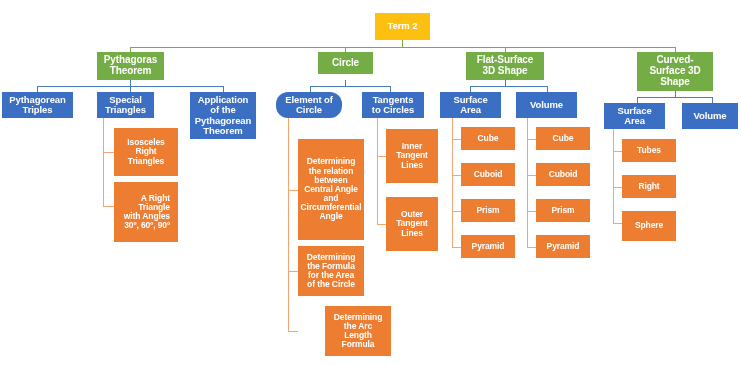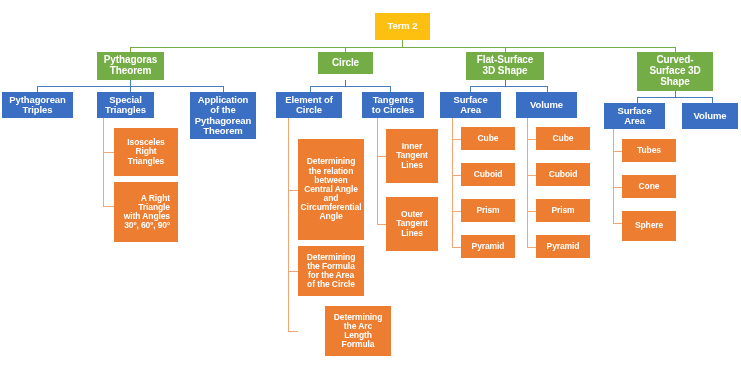--- a/index.html
+++ b/index.html
@@ -111,21 +111,21 @@
 
   <div class="node lvl2" style="left:97px; top:52px; width:67px; height:28px;">Pythagoras Theorem</div>
   <div class="node lvl2" style="left:318px; top:52px; width:55px; height:22px;">Circle</div>
   <div class="node lvl2" style="left:466px; top:52px; width:78px; height:28px;">Flat-Surface 3D Shape</div>
   <div class="node lvl2" style="left:637px; top:52px; width:76px; height:39px;">Curved-Surface 3D Shape</div>
 
   <div class="node lvl3" style="left:2px; top:92px; width:71px; height:26px;">Pythagorean Triples</div>
   <div class="node lvl3" style="left:97px; top:92px; width:57px; height:26px;">Special Triangles</div>
   <div class="node lvl3" style="left:190px; top:92px; width:66px; height:47px;">Application of the Pythagorean Theorem</div>
 
-  <div class="node lvl3" style="left:276px; top:92px; width:66px; height:26px;">Element of Circle</div>
+  <div class="node lvl3" style="left:276px; top:92px; width:66px; height:26px;border-radius:12px;">Element of Circle</div>
   <div class="node lvl3" style="left:362px; top:92px; width:62px; height:26px;">Tangents to Circles</div>
 
   <div class="node lvl3" style="left:440px; top:92px; width:61px; height:26px;">Surface Area</div>
   <div class="node lvl3" style="left:516px; top:92px; width:61px; height:26px;">Volume</div>
 
   <div class="node lvl3" style="left:604px; top:103px; width:61px; height:26px;">Surface Area</div>
   <div class="node lvl3" style="left:682px; top:103px; width:56px; height:26px;">Volume</div>
 
   <div class="node lvl4" style="left:114px; top:128px; width:64px; height:48px;">Isosceles Right Triangles</div>
   <div class="node lvl4" style="left:114px; top:182px; width:64px; height:60px;text-align:right;">A Right Triangle with Angles 30º, 60º, 90º</div>
@@ -141,16 +141,16 @@
   <div class="node lvl4" style="left:461px; top:163px; width:54px; height:23px;">Cuboid</div>
   <div class="node lvl4" style="left:461px; top:199px; width:54px; height:23px;">Prism</div>
   <div class="node lvl4" style="left:461px; top:235px; width:54px; height:23px;">Pyramid</div>
 
   <div class="node lvl4" style="left:536px; top:127px; width:54px; height:23px;">Cube</div>
   <div class="node lvl4" style="left:536px; top:163px; width:54px; height:23px;">Cuboid</div>
   <div class="node lvl4" style="left:536px; top:199px; width:54px; height:23px;">Prism</div>
   <div class="node lvl4" style="left:536px; top:235px; width:54px; height:23px;">Pyramid</div>
 
   <div class="node lvl4" style="left:622px; top:139px; width:54px; height:23px;">Tubes</div>
-  <div class="node lvl4" style="left:622px; top:175px; width:54px; height:23px;">Cone</div>
+  <div class="node lvl4" style="left:622px; top:175px; width:54px; height:23px;">Right</div>
   <div class="node lvl4" style="left:622px; top:211px; width:54px; height:30px;">Sphere</div>
 
 </div>
 
 </body></html>

